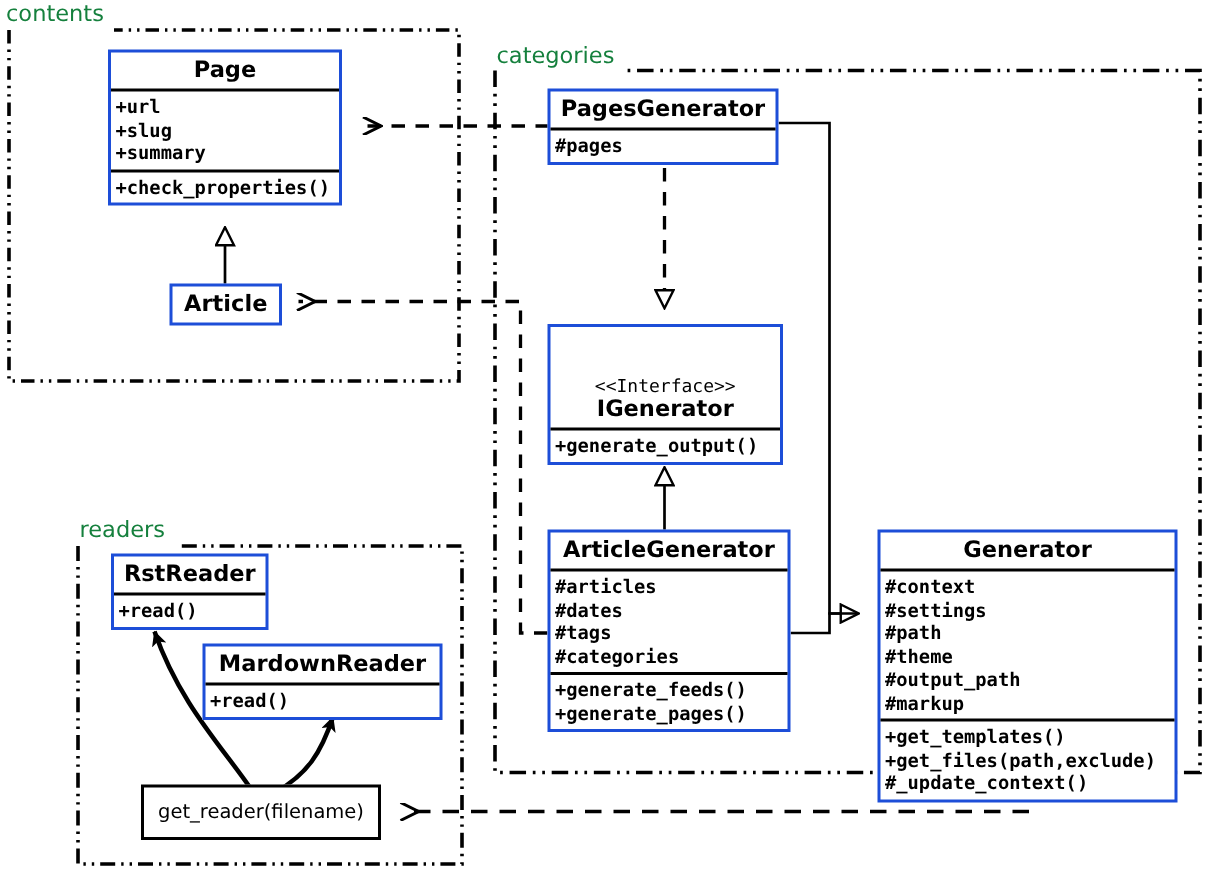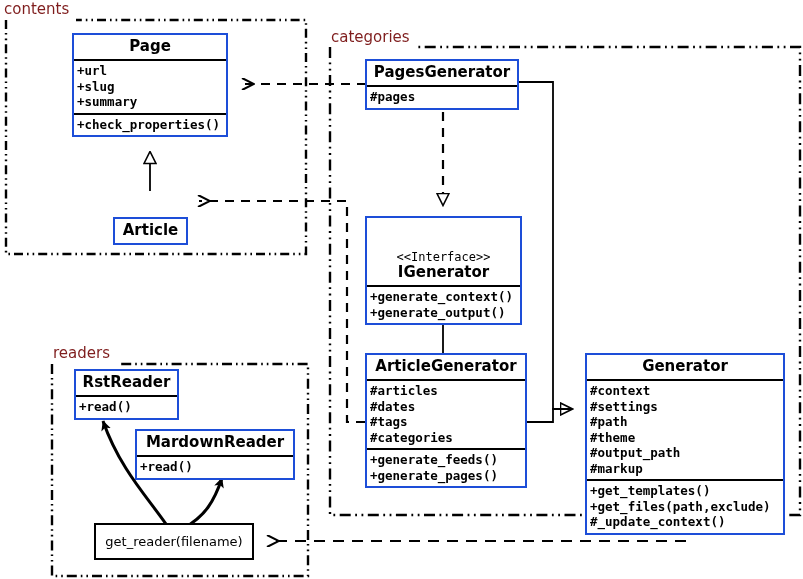--- a/index.html
+++ b/index.html
@@ -2,21 +2,21 @@
 <html><head>
 <meta charset="utf-8">
 <style>
   html,body{margin:0;padding:0;background:#ffffff;}
   body{width:803px;height:579px;position:relative;overflow:hidden;
        font-family:"DejaVu Sans",sans-serif;}
   #canvas{position:absolute;left:0;top:0;width:803px;height:579px;}
   svg{position:absolute;left:0;top:0;width:803px;height:579px;overflow:visible;}
 
   .pkg-label{position:absolute;font-family:"DejaVu Sans",sans-serif;
-             font-size:15px;color:#7f1d1d;white-space:nowrap;}
+             font-size:15px;color:#15803d;white-space:nowrap;}
 
   .cls{position:absolute;background:#fff;border:2px solid #1d4ed8;box-sizing:border-box;}
   .cls .name{font-family:"DejaVu Sans",sans-serif;font-weight:bold;font-size:15px;
              text-align:center;color:#000;padding:3px 6px 4px 6px;line-height:17px;}
   .cls .stereo{font-family:"DejaVu Sans Mono","DejaVu Sans",monospace;font-weight:normal;
                font-size:12px;text-align:center;color:#000;padding:3px 6px 0 6px;line-height:14px;margin-top:29px;}
   .cls .sep{border-top:2px solid #000;font-weight:bold;}
   .cls .compart{font-family:"DejaVu Sans Mono","DejaVu Sans",monospace;font-size:12.5px;
                 color:#000;padding:2px 2px 3px 3px;line-height:15.5px;}
   .cls .compart div{white-space:nowrap;}
@@ -78,36 +78,35 @@
     <div class="compart sep">
       <div>+url</div>
       <div>+slug</div>
       <div>+summary</div>
     </div>
     <div class="compart sep">
       <div>+check_properties()</div>
     </div>
   </div>
 
-  <div class="cls" style="left:113px;top:189px;width:75px;margin-top:28px;">
+  <div class="cls" style="left:113px;top:189px;width:75px;">
     <div class="name">Article</div>
   </div>
 
   <div class="cls" style="left:365px;top:59px;width:154px;">
     <div class="name">PagesGenerator</div>
     <div class="compart sep">
       <div>#pages</div>
     </div>
   </div>
 
   <div class="cls" style="left:365px;top:216px;width:157px;">
     <div class="stereo">&lt;&lt;Interface&gt;&gt;</div>
     <div class="name" style="padding-top:0;">IGenerator</div>
     <div class="compart sep">
-      <div>+generate_context()</div>
       <div>+generate_output()</div>
     </div>
   </div>
 
   <div class="cls" style="left:365px;top:353px;width:162px;">
     <div class="name">ArticleGenerator</div>
     <div class="compart sep">
       <div>#articles</div>
       <div>#dates</div>
       <div>#tags</div>

